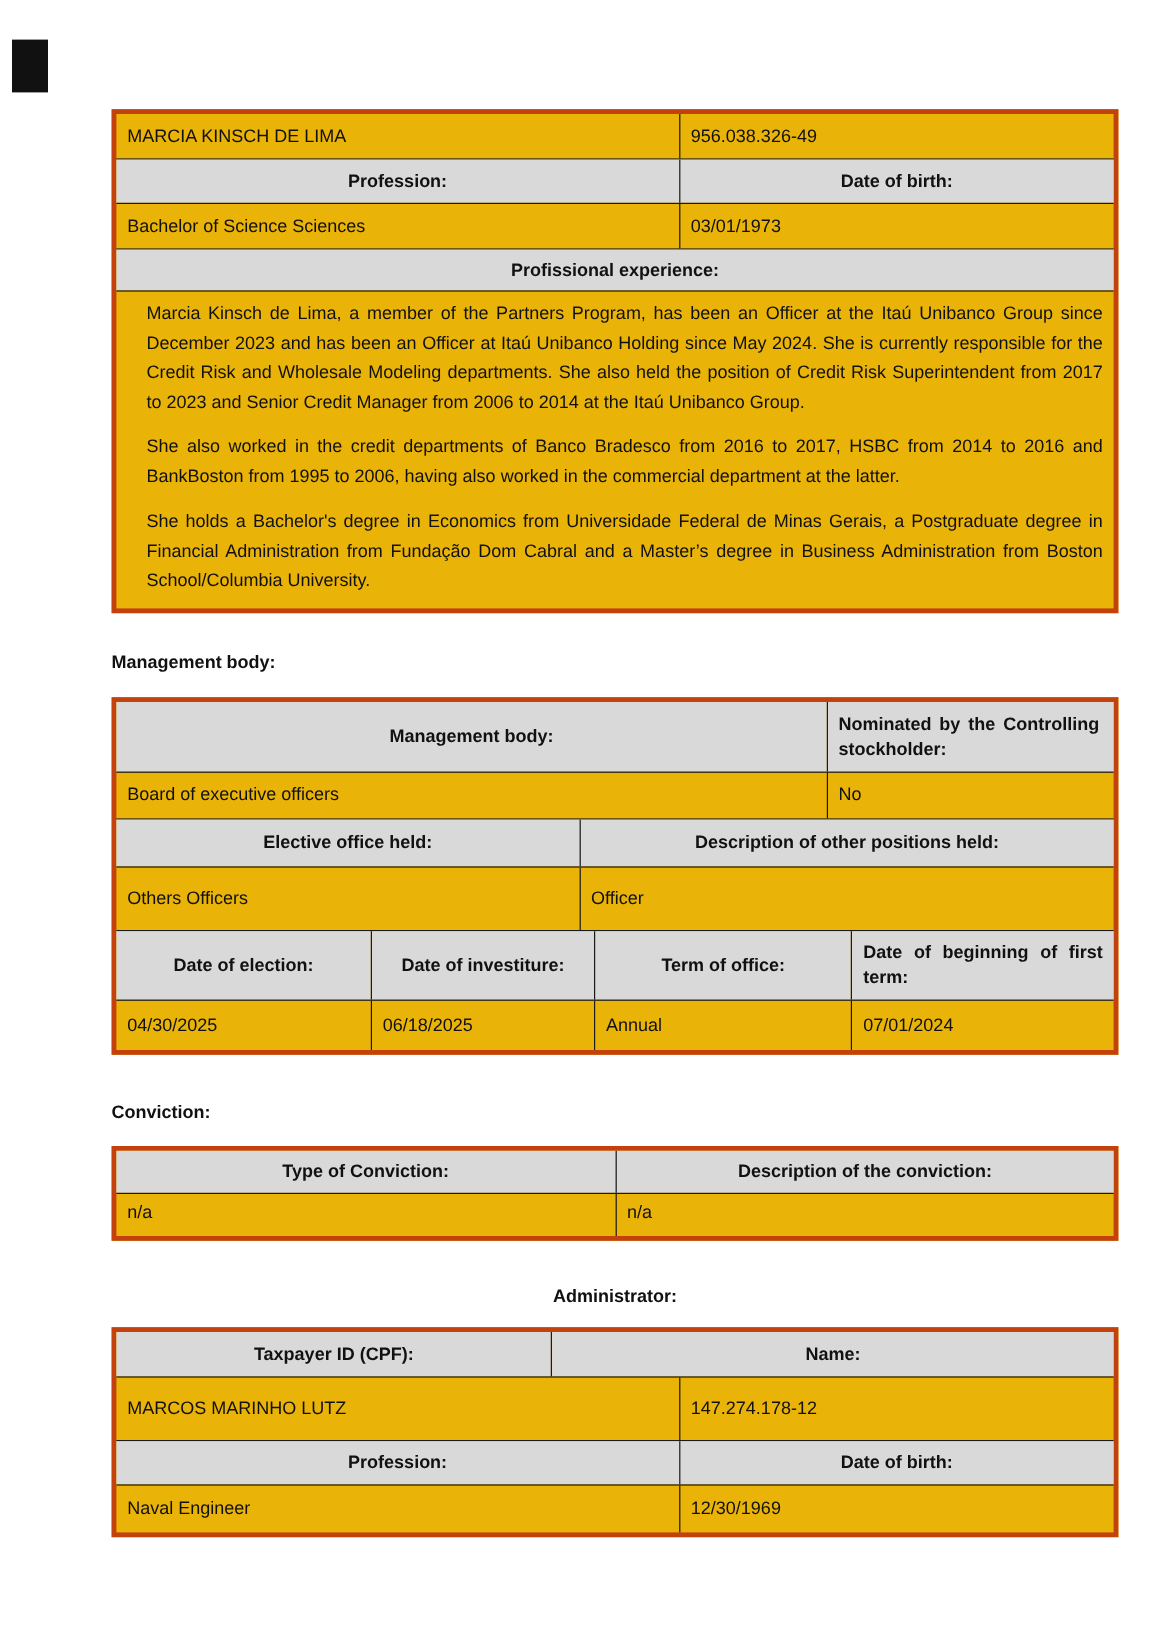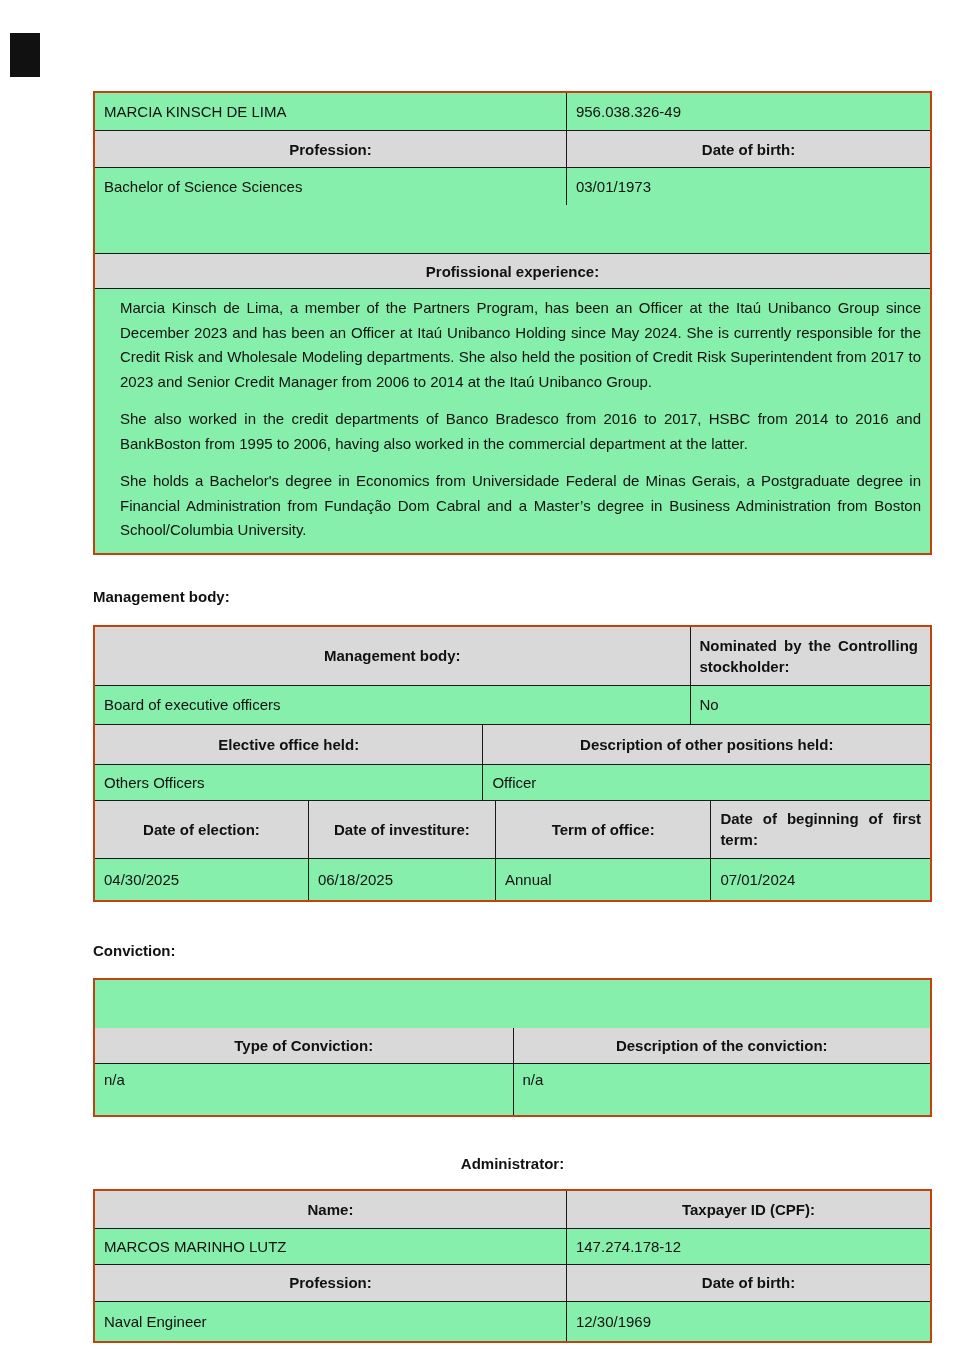--- a/index.html
+++ b/index.html
@@ -19,22 +19,22 @@
     left: 10px; top: 33px;
     width: 30px; height: 44px;
     background: #111111;
   }
   .content {
     position: absolute;
     left: 93px; top: 91px;
     width: 839px;
   }
   .tbl {
-    border: 2px solid #c2410c;
-    background: #86efac;
+    border: 4px solid #c2410c;
+    background: #eab308;
     width: 100%;
   }
   .row { display: table; width: 100%; table-layout: fixed; }
   .row + .row { border-top: 1px solid #1a1a1a; }
   .cell {
     display: table-cell;
     vertical-align: middle;
     padding: 5px 9px;
     line-height: 21px;
     overflow: hidden;
@@ -46,23 +46,23 @@
   .top { vertical-align: top; }
 
   
   .w56 { width: 56.4%; } .w44 { width: 43.6%; }
   .w71 { width: 71.2%; } .w29 { width: 28.8%; }
   .w46 { width: 46.4%; } .w54 { width: 53.6%; }
   .c1 { width: 25.5%; } .c2 { width: 22.4%; } .c3 { width: 25.8%; } .c4 { width: 26.3%; }
   .w50 { width: 50%; }
 
   
-  .h37 { height: 37px; } .h38 { height: 38px; } .h35 { height: 35px; margin-top: 48px; }
+  .h37 { height: 37px; } .h38 { height: 38px; } .h35 { height: 35px; }
   .h58 { height: 58px; } .h39 { height: 39px; } .h40 { height: 40px; }
-  .h36 { height: 36px; } .h42 { height: 42px; } .h44 { height: 52px; }
+  .h36 { height: 53px; } .h42 { height: 42px; } .h44 { height: 36px; }
 
   .exp-block { padding: 7px 9px 10px 25px; }
   .exp-block p {
     text-align: justify;
     line-height: 24.5px;
     margin-bottom: 13px;
   }
   .exp-block p:last-child { margin-bottom: 0; }
 
   .section-label {
@@ -153,22 +153,22 @@
       <div class="row h44">
         <div class="cell w50 top">n/a</div>
         <div class="cell w50 top">n/a</div>
       </div>
     </div>
 
     <div class="section-label admin">Administrator:</div>
 
     <div class="tbl">
       <div class="row h37">
+        <div class="cell w44 gray bold">Taxpayer ID (CPF):</div>
         <div class="cell w56 gray bold">Name:</div>
-        <div class="cell w44 gray bold">Taxpayer ID (CPF):</div>
       </div>
       <div class="row h36">
         <div class="cell w56">MARCOS MARINHO LUTZ</div>
         <div class="cell w44">147.274.178-12</div>
       </div>
       <div class="row h37">
         <div class="cell w56 gray bold">Profession:</div>
         <div class="cell w44 gray bold">Date of birth:</div>
       </div>
       <div class="row h40">

